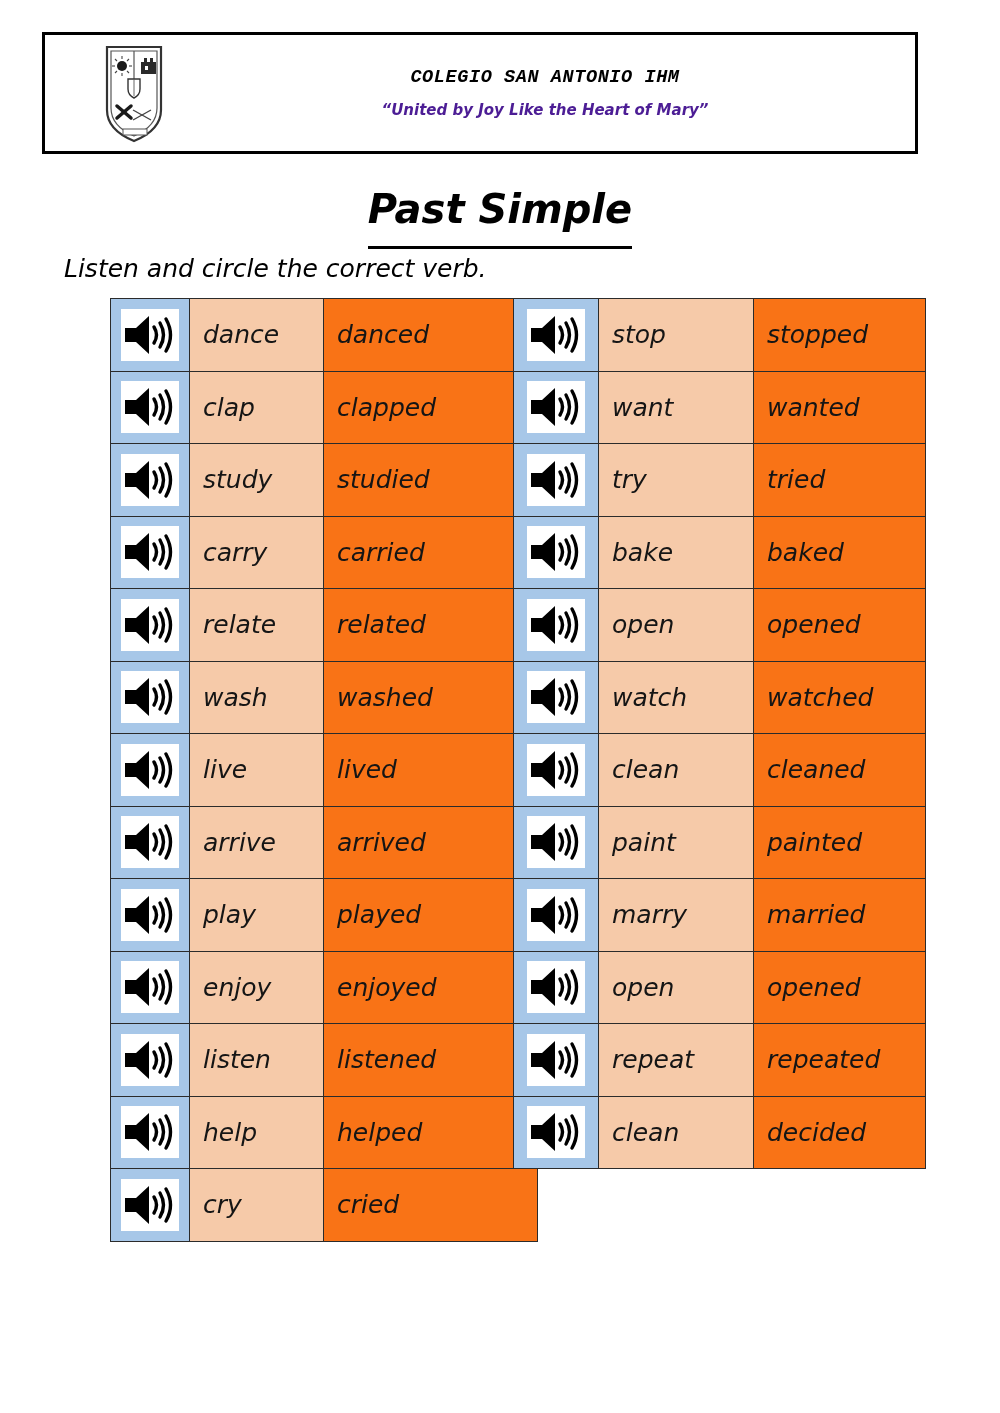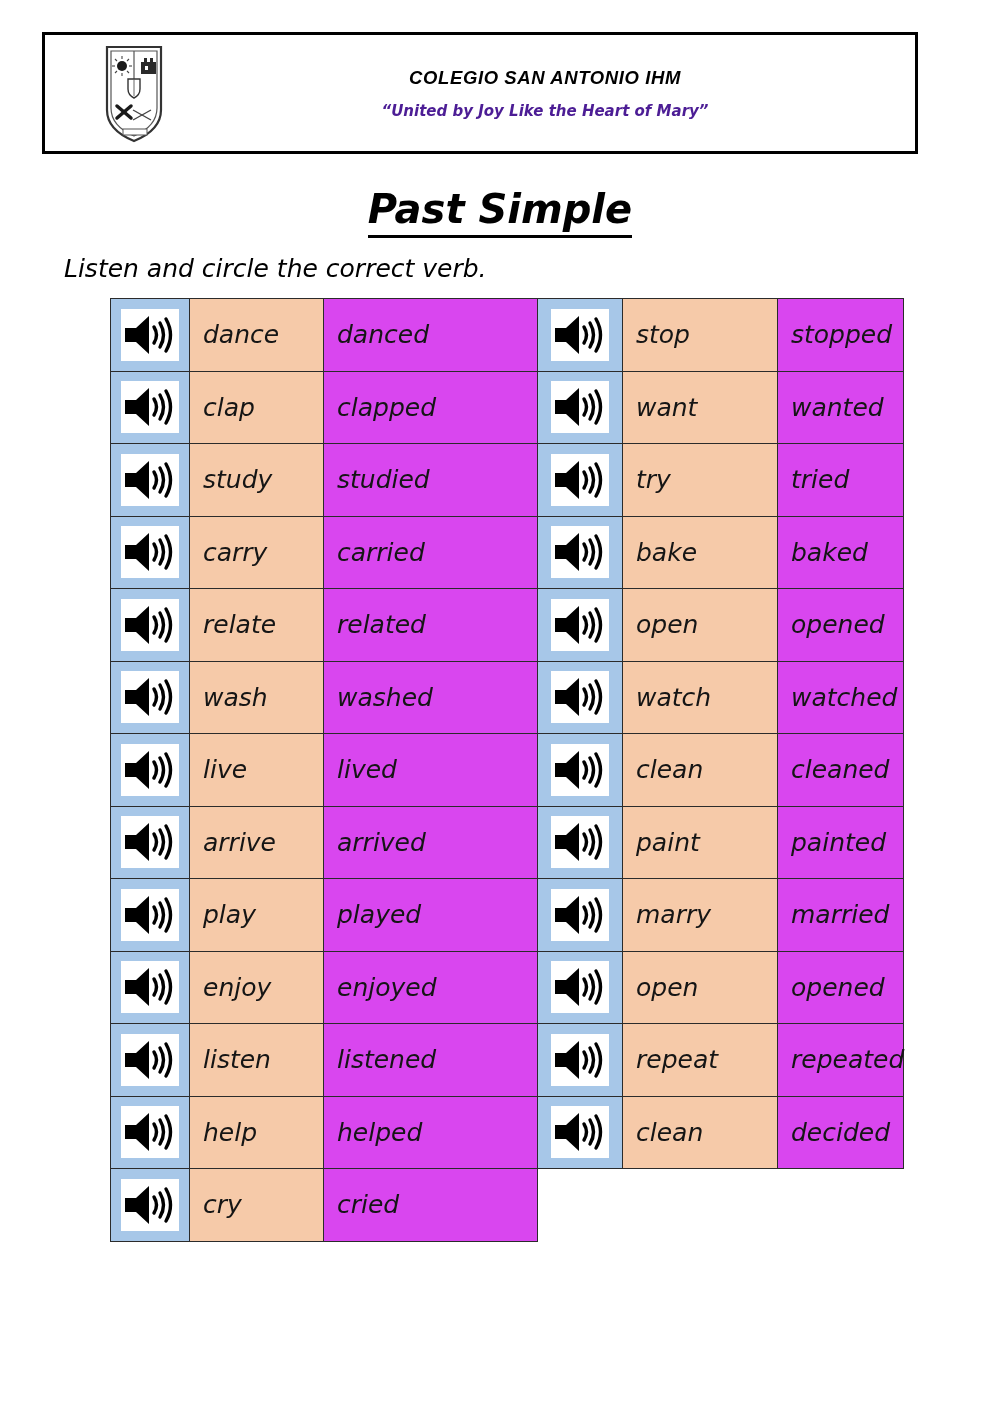--- a/index.html
+++ b/index.html
@@ -39,21 +39,21 @@
     top: 0;
     width: 640px;
     height: 116px;
     display: flex;
     flex-direction: column;
     align-items: center;
     justify-content: center;
     gap: 13px;
   }
   .school-name {
-    font-family: Liberation Sans, sans-serif;
+    font-family: Liberation Mono, monospace;
     font-size: 18.5px;
     font-weight: bold;
     font-style: italic;
     letter-spacing: 0.6px;
     color: #000000;
     white-space: nowrap;
   }
   .school-motto {
     font-family: "DejaVu Sans", sans-serif;
     font-size: 15px;
@@ -71,40 +71,40 @@
     width: 1000px;
     text-align: center;
     font-family: "DejaVu Sans", sans-serif;
     font-size: 40px;
     font-weight: bold;
     font-style: italic;
     color: #000000;
   }
   .worksheet-title span {
     border-bottom: 3px solid #000000;
-    padding-bottom: 3px;
+    padding-bottom: 14px;
   }
 
   .instruction {
     position: absolute;
     left: 64px;
     top: 254px;
     font-family: "DejaVu Sans", sans-serif;
     font-size: 25px;
     font-style: italic;
     color: #000000;
   }
 
   
   .table-wrap {
     position: absolute;
     top: 298px;
   }
   .table-wrap.left  { left: 110px;  width: 428px; }
-  .table-wrap.right { left: 513px;  width: 367px; margin-left: 24px; }
+  .table-wrap.right { left: 513px;  width: 413px; }
 
   .verb-table {
     border-collapse: collapse;
     width: 100%;
     table-layout: fixed;
     border: 1.5px solid #2b2b2b;
   }
   .verb-table td {
     border: 1.5px solid #2b2b2b;
     height: 71.5px;
@@ -117,21 +117,21 @@
     width: 78px;
   }
   .table-wrap.right .cell-audio { width: 84px; }
   .cell-base {
     background: #f6caa9;
     padding-left: 13px !important;
     width: 120px;
   }
   .table-wrap.right .cell-base { width: 141px; }
   .cell-past {
-    background: #d946ef;
+    background: #f97316;
     padding-left: 13px !important;
   }
   .verb-text {
     font-family: "DejaVu Sans", sans-serif;
     font-size: 25px;
     font-style: italic;
     color: #151515;
     line-height: 1;
     display: inline-block;
   }

